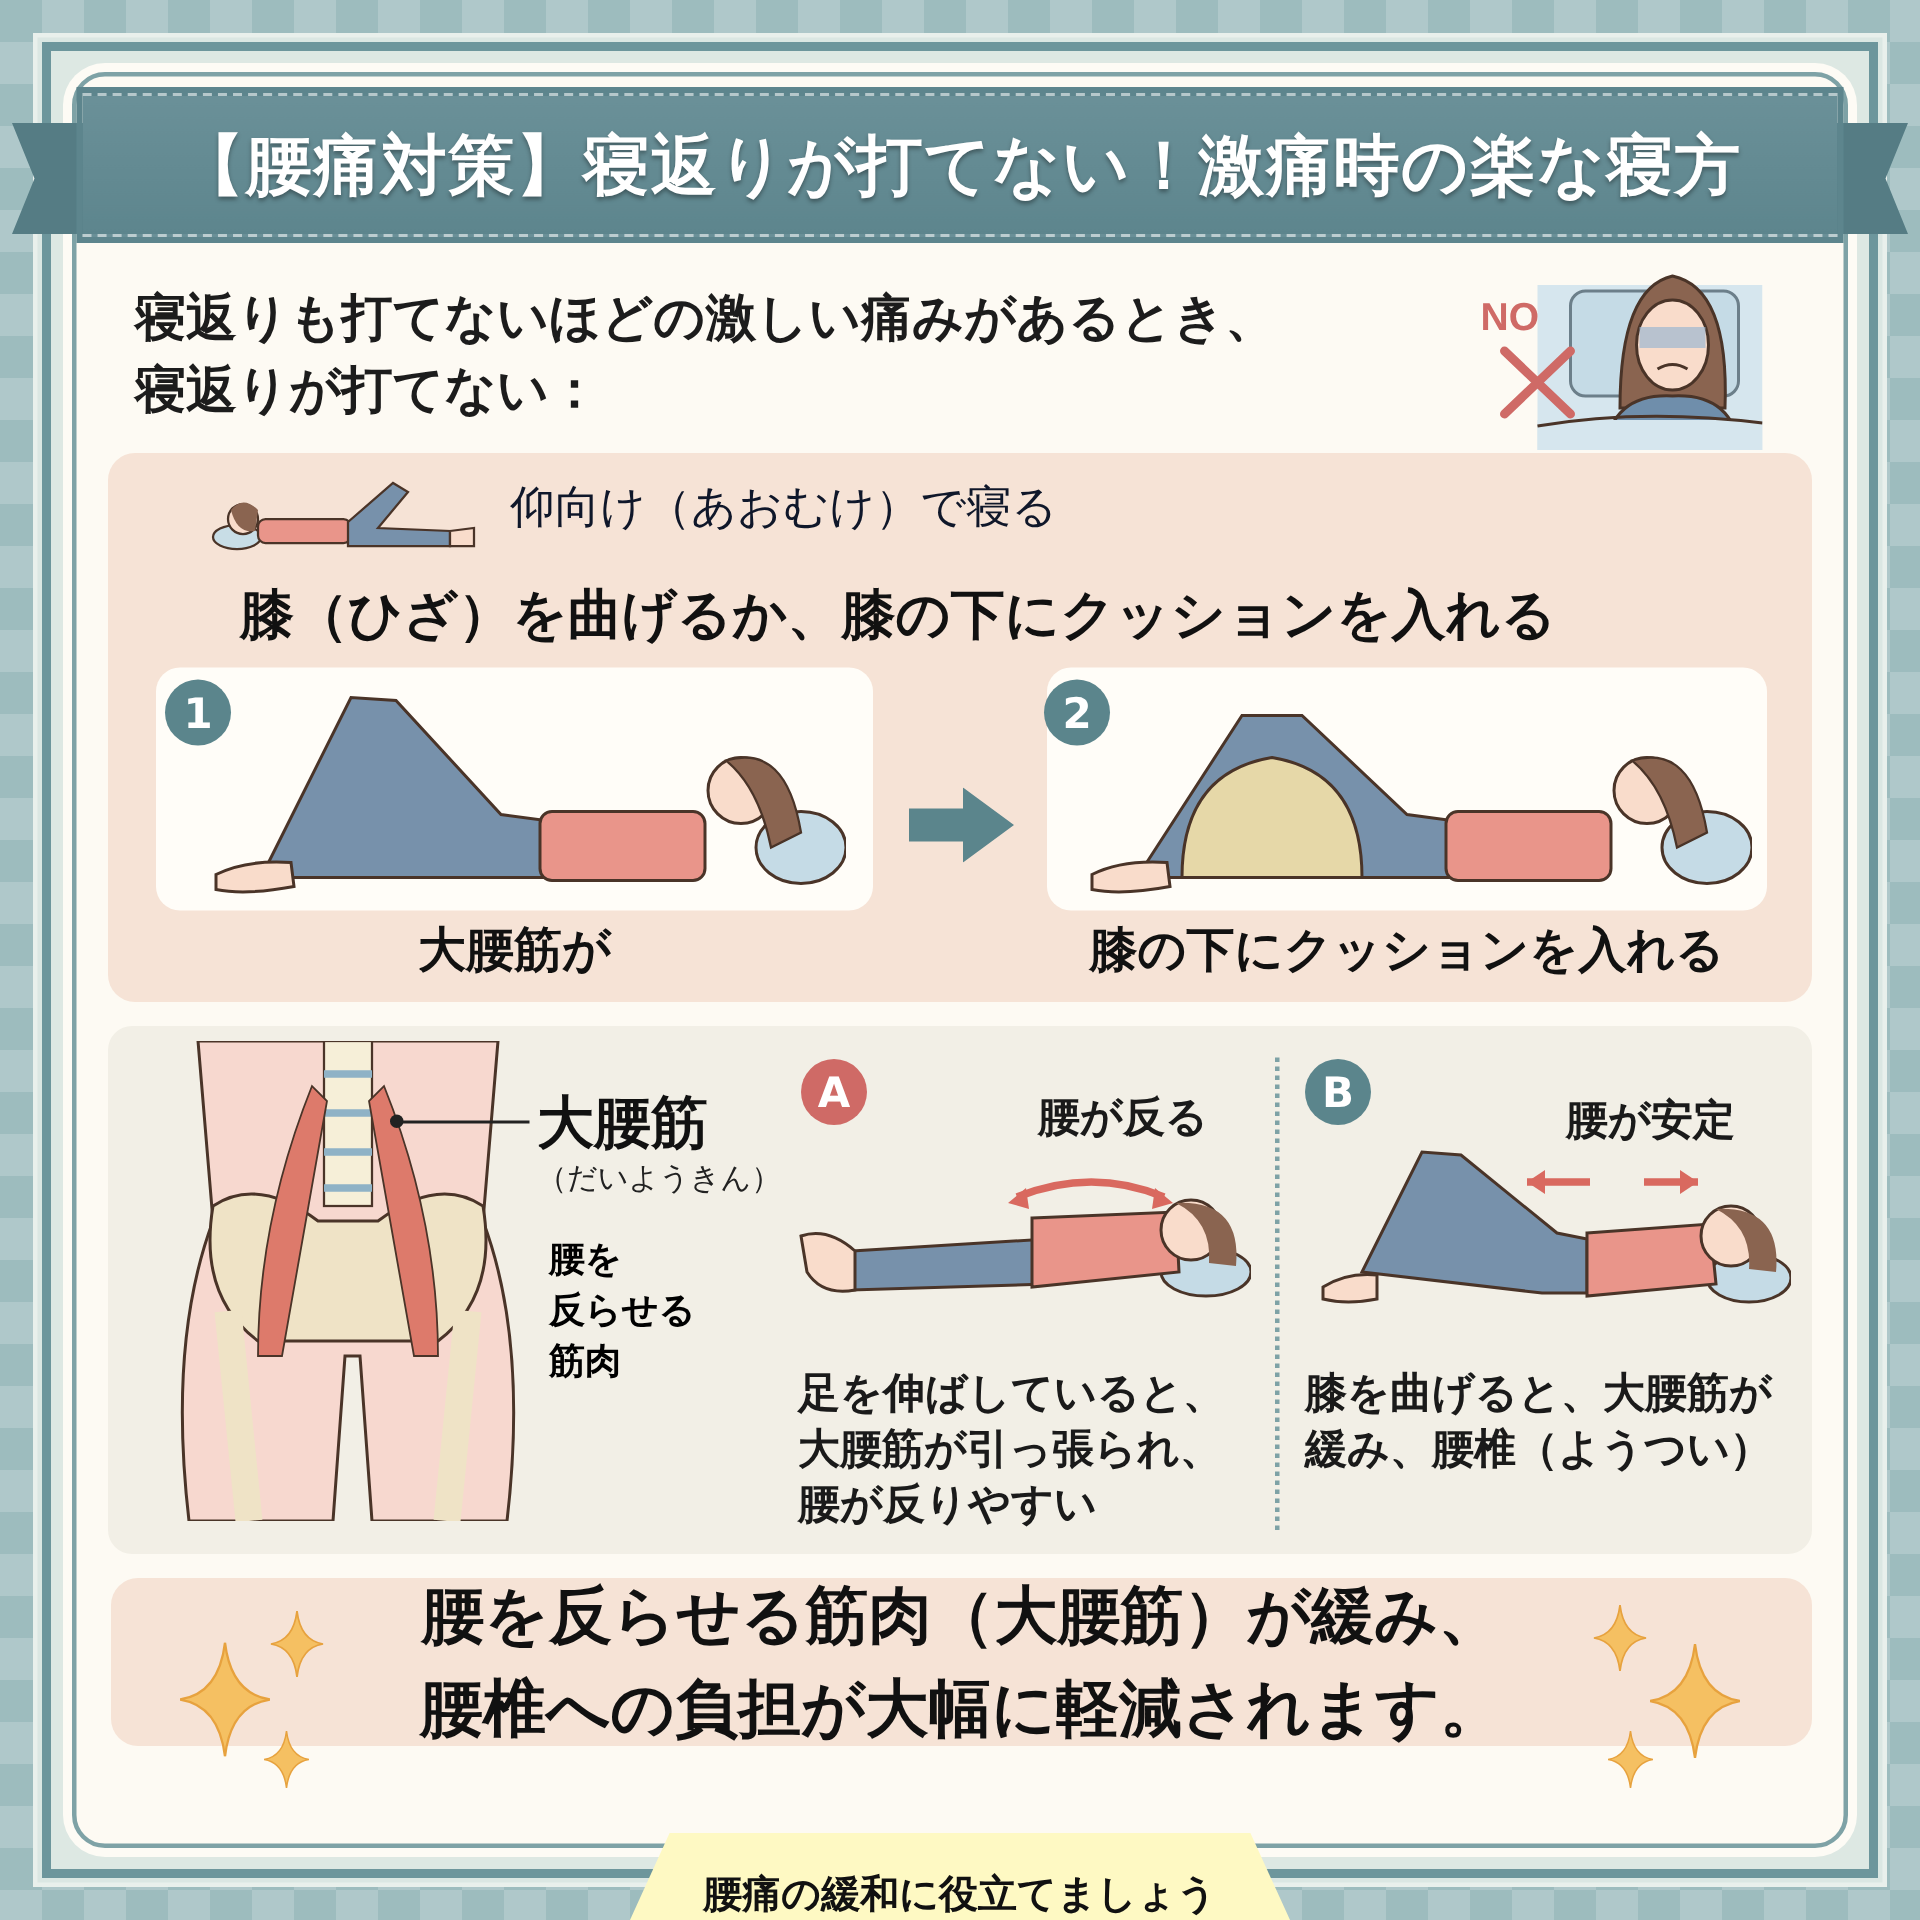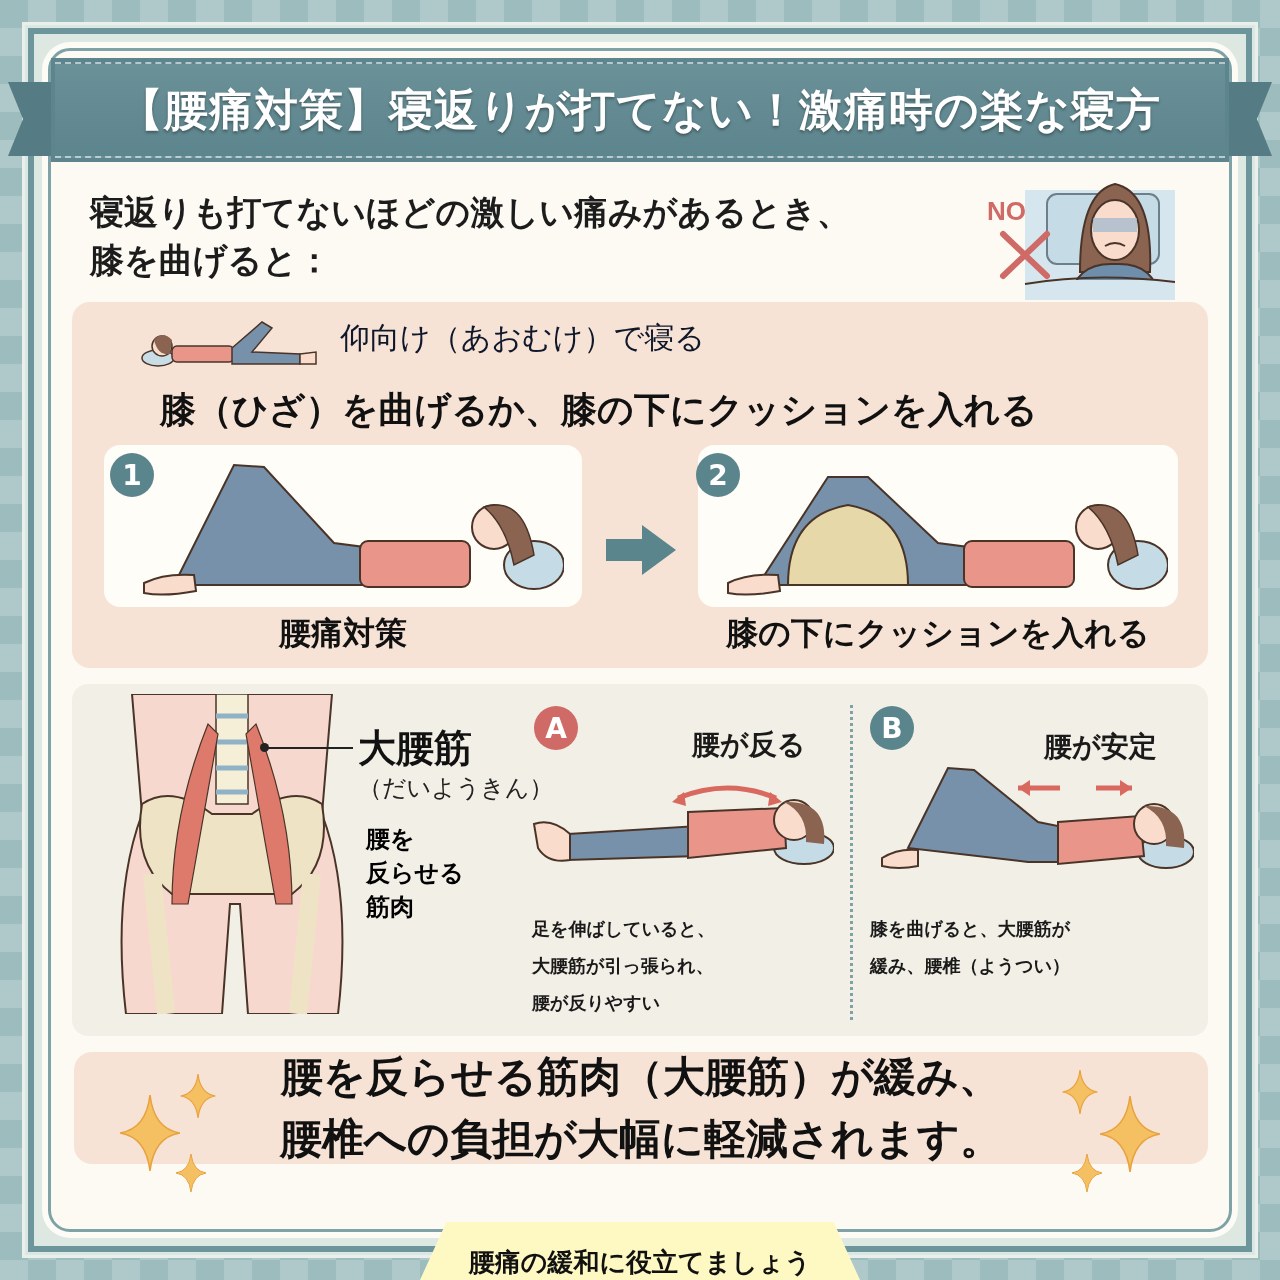--- a/index.html
+++ b/index.html
@@ -90,28 +90,28 @@
   }
   .arrow-next { position: absolute; left: 606px; top: 525px; width: 72px; height: 50px; }
 
   
   .grey {
     position: absolute; left: 72px; top: 684px; width: 1136px; height: 352px;
     background: #f2efe6; border-radius: 16px;
   }
   .anatomy { position: absolute; left: 112px; top: 694px; width: 240px; height: 320px; }
   .psoas-label { position: absolute; left: 358px; top: 723px; font-size: 38px; font-weight: bold; color: #111; }
-  .psoas-reading { position: absolute; left: 358px; top: 772px; font-size: 24px; color: #222; }
+  .psoas-reading { position: absolute; left: 358px; top: 772px; font-size: 20px; color: #222; }
   .psoas-desc { position: absolute; left: 366px; top: 822px; font-size: 24px; color: #000000; line-height: 34px; font-weight: bold; }
   .pointer-line { position: absolute; left: 265px; top: 747px; width: 88px; height: 2px; background: #222; }
   .pointer-dot { position: absolute; left: 260px; top: 743px; width: 9px; height: 9px; border-radius: 50%; background: #222; }
 
   .divider { position: absolute; left: 850px; top: 705px; width: 0; height: 315px; border-left: 3px dotted #7ea2a6; }
   .pos-heading { position: absolute; font-size: 28px; font-weight: bold; color: #1a1a1a; }
-  .pos-desc { position: absolute; font-size: 18px; font-weight: bold; color: #1a1a1a; line-height: 37px; }
+  .pos-desc { position: absolute; font-size: 28px; font-weight: bold; color: #1a1a1a; line-height: 37px; }
   .pos-illus { position: absolute; }
 
   
   .conclusion {
     position: absolute; left: 74px; top: 1052px; width: 1134px; height: 112px;
     background: #f6e3d6; border-radius: 18px;
     display: flex; flex-direction: column; align-items: center; justify-content: center;
   }
   .conclusion p { font-size: 42px; font-weight: bold; color: #111; line-height: 62px; }
   .sparkle { position: absolute; }
@@ -133,21 +133,21 @@
 <div class="panel"></div>
 
 <div class="ribbon-tail left"></div>
 <div class="ribbon-tail right"></div>
 <div class="ribbon">
   <h1>【腰痛対策】寝返りが打てない！激痛時の楽な寝方</h1>
 </div>
 
 <div class="intro">
   <div>寝返りも打てないほどの激しい痛みがあるとき、</div>
-  <div>膝を曲げると：</div>
+  <div>寝返りが打てない：</div>
 </div>
 
 <svg class="no-illus" viewBox="0 0 190 128">
   <rect x="40" y="18" width="150" height="110" fill="#d6e6ee"></rect>
   <rect x="62" y="22" width="112" height="70" rx="10" fill="#c5dbe6" stroke="#6c7f8a" stroke-width="2"></rect>
   <path d="M95 100 Q95 20 130 12 Q168 20 165 100 Z" fill="#8a6450" stroke="#4a3428" stroke-width="2"></path>
   <ellipse cx="130" cy="58" rx="24" ry="30" fill="#f9dccb" stroke="#4a3428" stroke-width="2"></ellipse>
   <rect x="108" y="46" width="44" height="14" fill="#9cb7d0" opacity="0.7"></rect>
   <path d="M120 74 Q130 68 140 74" stroke="#4a3428" stroke-width="2" fill="none"></path>
   <path d="M85 128 Q90 90 130 92 Q170 90 175 128 Z" fill="#6f8eab" stroke="#4a3428" stroke-width="2"></path>
@@ -189,21 +189,21 @@
   <svg style="position:absolute;left:20px;top:10px;width:450px;height:148px;" viewBox="0 0 450 148">
     <ellipse cx="420" cy="110" rx="30" ry="24" fill="#c5dbe6" stroke="#4a3428" stroke-width="2"></ellipse>
     <path d="M40 130 L110 22 L150 22 L220 88 L250 92 L250 130 Z" fill="#7791ab" stroke="#4a3428" stroke-width="2"></path>
     <path d="M70 130 Q70 60 130 50 Q190 60 190 130 Z" fill="#e6d8a8" stroke="#4a3428" stroke-width="2"></path>
     <path d="M10 128 Q30 118 60 120 L62 136 Q30 142 10 138Z" fill="#f9dccb" stroke="#4a3428" stroke-width="2"></path>
     <rect x="246" y="86" width="110" height="46" rx="8" fill="#e9958a" stroke="#4a3428" stroke-width="2"></rect>
     <circle cx="380" cy="72" r="22" fill="#f9dccb" stroke="#4a3428" stroke-width="2"></circle>
     <path d="M370 52 Q410 40 420 100 L400 110 Q392 70 370 52Z" fill="#8a6450" stroke="#4a3428" stroke-width="1.5"></path>
   </svg>
 </div>
-<div class="step-label" style="left:104px;width:478px;">腰痛対策</div>
+<div class="step-label" style="left:104px;width:478px;">大腰筋が</div>
 <div class="step-label" style="left:698px;width:480px;">膝の下にクッションを入れる</div>
 
 <div class="grey"></div>
 
 <svg class="anatomy" viewBox="0 0 240 320">
   <path d="M20 0 L30 120 Q0 200 14 320 L110 320 L118 210 L128 210 L136 320 L226 320 Q240 200 210 120 L220 0 Z" fill="#f7d8cf" stroke="#4a3428" stroke-width="2"></path>
   <rect x="104" y="0" width="32" height="110" fill="#f6efd8" stroke="#4a3428" stroke-width="1.5"></rect>
   <path d="M104 22 H136 M104 48 H136 M104 74 H136 M104 98 H136" stroke="#8fb2c6" stroke-width="5"></path>
   <path d="M30 110 Q60 90 100 120 L140 120 Q180 90 210 110 Q220 170 180 200 L60 200 Q20 170 30 110Z" fill="#efe3c6" stroke="#4a3428" stroke-width="2"></path>
   <path d="M96 30 Q60 120 60 210 L76 210 Q90 130 106 40Z" fill="#dd7a6b" stroke="#4a3428" stroke-width="1.2"></path>

